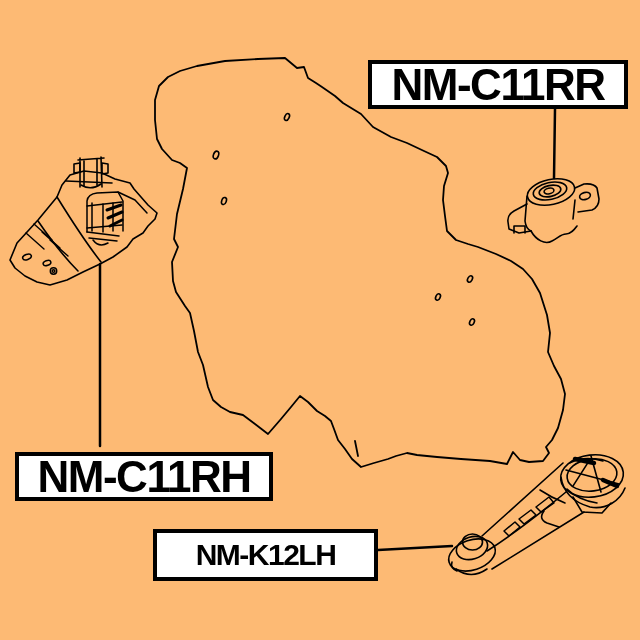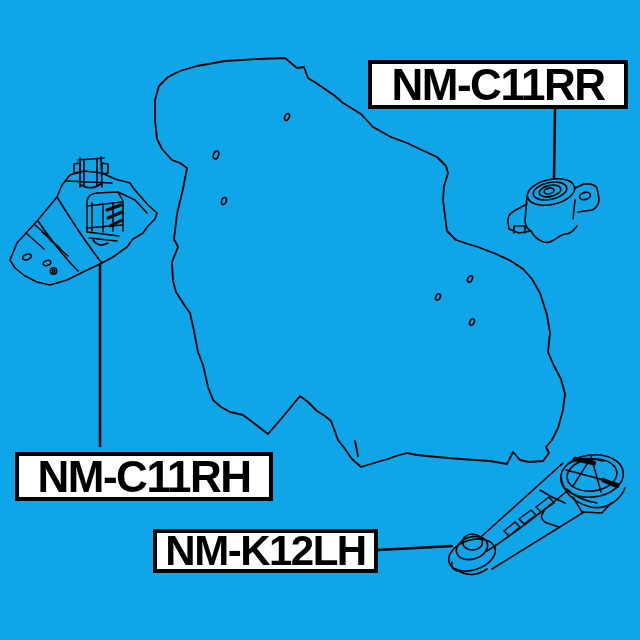--- a/index.html
+++ b/index.html
@@ -1,31 +1,31 @@
 <!DOCTYPE html>
 <html><head>
 <meta charset="utf-8">
 <style>
   html,body{margin:0;padding:0;background:#ffffff;}
   body{width:640px;height:640px;position:relative;overflow:hidden;
        font-family:"Liberation Sans", sans-serif;}
-  .canvas{position:absolute;left:0;top:0;width:640px;height:640px;background:#0ea5e9;}
+  .canvas{position:absolute;left:0;top:0;width:640px;height:640px;background:#fdba74;}
   svg.art{position:absolute;left:0;top:0;}
   .part-label{
     position:absolute;
     box-sizing:border-box;
     border:4px solid #000;
     background:#fff;
     display:flex;align-items:center;justify-content:center;
     font-weight:bold;color:#000;
     letter-spacing:-1.5px;line-height:1;white-space:nowrap;
   }
   #label-rr{left:368px;top:60px;width:260px;height:49px;font-size:44px;}
   #label-rh{left:15px;top:452px;width:258px;height:49px;font-size:44px;}
-  #label-lh{left:153px;top:529px;width:225px;height:44px;font-size:42px;}
+  #label-lh{left:153px;top:529px;width:225px;height:52px;font-size:30px;}
 </style>
 </head>
 <body>
 
 <div class="canvas">
 
   <svg class="art" width="640" height="640" viewBox="0 0 640 640" fill="none" stroke="#000" stroke-width="1.8" stroke-linecap="round" stroke-linejoin="round">
 
     <g>
       <path d="M155,100 L159,86 L168,77 L180,71 L197,66 L225,61 L258,59 L285,58

